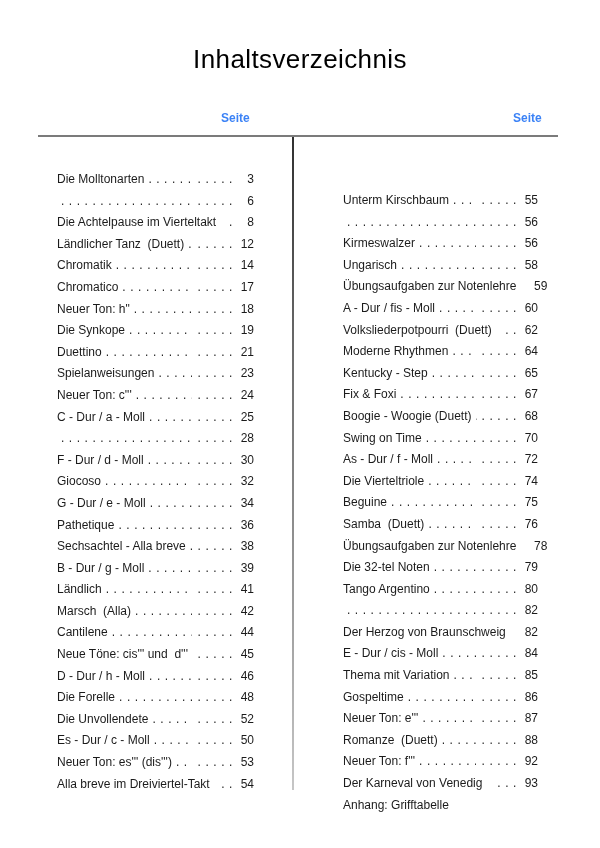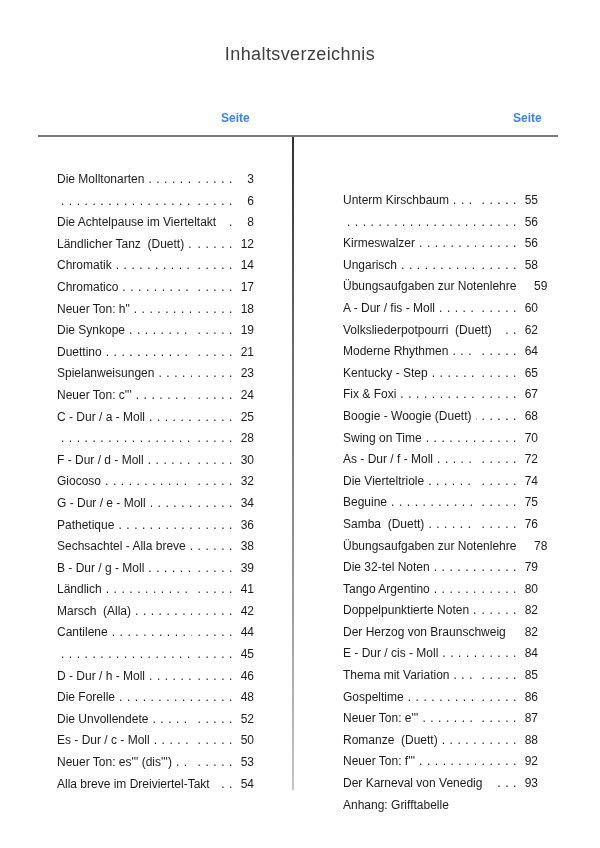--- a/index.html
+++ b/index.html
@@ -3,22 +3,22 @@
 <meta charset="utf-8">
 <style>
   html,body { margin:0; padding:0; background:#ffffff; }
   .sheet {
     position:relative; width:600px; height:848px; background:#ffffff;
     font-family:"Liberation Sans","DejaVu Sans",sans-serif; color:#1c1c1c;
     overflow:hidden;
   }
   .doc-title {
     position:absolute; top:44px; left:0; width:100%;
-    text-align:center; font-size:18px; font-weight:400; letter-spacing:0.4px;
-    color:#404040;
+    text-align:center; font-size:26px; font-weight:400; letter-spacing:0.4px;
+    color:#000000;
   }
   .seite { position:absolute; top:111px; font-size:12px; font-weight:700; color:#3b82f6; }
   .seite-left  { left:221px; }
   .seite-right { left:513px; }
   .hrule {
     position:absolute; left:38px; top:135px; width:520px; height:2px;
     background:#7b7b7b;
   }
   .vrule {
     position:absolute; left:292px; top:137px; width:1.5px; height:653px;
@@ -70,21 +70,21 @@
       <div class="row"><span class="lead">. . . . . . . . . . . . . . . . . . . . . . . . . . . . . . . . . . . . . . . . </span><span class="tail">. . . . .</span><span class="p">28</span></div>
       <div class="row"><span class="t">F - Dur / d - Moll</span><span class="lead">. . . . . . . . . . . . . . . . . . . . . . . . . . . . . . . . . . . . . . . . </span><span class="tail">. . . . .</span><span class="p">30</span></div>
       <div class="row"><span class="t">Giocoso</span><span class="lead">. . . . . . . . . . . . . . . . . . . . . . . . . . . . . . . . . . . . . . . . </span><span class="tail">. . . . .</span><span class="p">32</span></div>
       <div class="row"><span class="t">G - Dur / e - Moll</span><span class="lead">. . . . . . . . . . . . . . . . . . . . . . . . . . . . . . . . . . . . . . . . </span><span class="tail">. . . . .</span><span class="p">34</span></div>
       <div class="row"><span class="t">Pathetique</span><span class="lead">. . . . . . . . . . . . . . . . . . . . . . . . . . . . . . . . . . . . . . . . </span><span class="tail">. . . . .</span><span class="p">36</span></div>
       <div class="row"><span class="t">Sechsachtel - Alla breve</span><span class="lead">. . . . . . . . . . . . . . . . . . . . . . . . . . . . . . . . . . . . . . . . </span><span class="tail">. . . . .</span><span class="p">38</span></div>
       <div class="row"><span class="t">B - Dur / g - Moll</span><span class="lead">. . . . . . . . . . . . . . . . . . . . . . . . . . . . . . . . . . . . . . . . </span><span class="tail">. . . . .</span><span class="p">39</span></div>
       <div class="row"><span class="t">Ländlich</span><span class="lead">. . . . . . . . . . . . . . . . . . . . . . . . . . . . . . . . . . . . . . . . </span><span class="tail">. . . . .</span><span class="p">41</span></div>
       <div class="row"><span class="t">Marsch  (Alla)</span><span class="lead">. . . . . . . . . . . . . . . . . . . . . . . . . . . . . . . . . . . . . . . . </span><span class="tail">. . . . .</span><span class="p">42</span></div>
       <div class="row"><span class="t">Cantilene</span><span class="lead">. . . . . . . . . . . . . . . . . . . . . . . . . . . . . . . . . . . . . . . . </span><span class="tail">. . . . .</span><span class="p">44</span></div>
-      <div class="row"><span class="lead">. . . . . . . . . . . . . . . . . . . . . . . . . . . . . . . . . . . . . . . . </span><span class="tail">. . . . .</span><span class="p">45</span></div>
+      <div class="row"><span class="t">Neue Töne: cis''' und  d'''</span><span class="lead">. . . . . . . . . . . . . . . . . . . . . . . . . . . . . . . . . . . . . . . . </span><span class="tail">. . . . .</span><span class="p">45</span></div>
       <div class="row"><span class="t">D - Dur / h - Moll</span><span class="lead">. . . . . . . . . . . . . . . . . . . . . . . . . . . . . . . . . . . . . . . . </span><span class="tail">. . . . .</span><span class="p">46</span></div>
       <div class="row"><span class="t">Die Forelle</span><span class="lead">. . . . . . . . . . . . . . . . . . . . . . . . . . . . . . . . . . . . . . . . </span><span class="tail">. . . . .</span><span class="p">48</span></div>
       <div class="row"><span class="t">Die Unvollendete</span><span class="lead">. . . . . . . . . . . . . . . . . . . . . . . . . . . . . . . . . . . . . . . . </span><span class="tail">. . . . .</span><span class="p">52</span></div>
       <div class="row"><span class="t">Es - Dur / c - Moll</span><span class="lead">. . . . . . . . . . . . . . . . . . . . . . . . . . . . . . . . . . . . . . . . </span><span class="tail">. . . . .</span><span class="p">50</span></div>
       <div class="row"><span class="t">Neuer Ton: es''' (dis''')</span><span class="lead">. . . . . . . . . . . . . . . . . . . . . . . . . . . . . . . . . . . . . . . . </span><span class="tail">. . . . .</span><span class="p">53</span></div>
       <div class="row"><span class="t">Alla breve im Dreiviertel-Takt</span><span class="lead">. . . . . . . . . . . . . . . . . . . . . . . . . . . . . . . . . . . . . . . . </span><span class="tail">. . . . .</span><span class="p">54</span></div>
     </div>
   <div class="col col-right">
       <div class="row"><span class="t">Unterm Kirschbaum</span><span class="lead">. . . . . . . . . . . . . . . . . . . . . . . . . . . . . . . . . . . . . . . . </span><span class="tail">. . . . .</span><span class="p">55</span></div>
       <div class="row"><span class="lead">. . . . . . . . . . . . . . . . . . . . . . . . . . . . . . . . . . . . . . . . </span><span class="tail">. . . . .</span><span class="p">56</span></div>
@@ -98,21 +98,21 @@
       <div class="row"><span class="t">Fix &amp; Foxi</span><span class="lead">. . . . . . . . . . . . . . . . . . . . . . . . . . . . . . . . . . . . . . . . </span><span class="tail">. . . . .</span><span class="p">67</span></div>
       <div class="row"><span class="t">Boogie - Woogie (Duett)</span><span class="lead">. . . . . . . . . . . . . . . . . . . . . . . . . . . . . . . . . . . . . . . . </span><span class="tail">. . . . .</span><span class="p">68</span></div>
       <div class="row"><span class="t">Swing on Time</span><span class="lead">. . . . . . . . . . . . . . . . . . . . . . . . . . . . . . . . . . . . . . . . </span><span class="tail">. . . . .</span><span class="p">70</span></div>
       <div class="row"><span class="t">As - Dur / f - Moll</span><span class="lead">. . . . . . . . . . . . . . . . . . . . . . . . . . . . . . . . . . . . . . . . </span><span class="tail">. . . . .</span><span class="p">72</span></div>
       <div class="row"><span class="t">Die Vierteltriole</span><span class="lead">. . . . . . . . . . . . . . . . . . . . . . . . . . . . . . . . . . . . . . . . </span><span class="tail">. . . . .</span><span class="p">74</span></div>
       <div class="row"><span class="t">Beguine</span><span class="lead">. . . . . . . . . . . . . . . . . . . . . . . . . . . . . . . . . . . . . . . . </span><span class="tail">. . . . .</span><span class="p">75</span></div>
       <div class="row"><span class="t">Samba  (Duett)</span><span class="lead">. . . . . . . . . . . . . . . . . . . . . . . . . . . . . . . . . . . . . . . . </span><span class="tail">. . . . .</span><span class="p">76</span></div>
       <div class="row"><span class="t">Übungsaufgaben zur Notenlehre</span><span class="lead">. . . . . . . . . . . . . . . . . . . . . . . . . . . . . . . . . . . . . . . . </span><span class="tail">. . . . .</span><span class="p">78</span></div>
       <div class="row"><span class="t">Die 32-tel Noten</span><span class="lead">. . . . . . . . . . . . . . . . . . . . . . . . . . . . . . . . . . . . . . . . </span><span class="tail">. . . . .</span><span class="p">79</span></div>
       <div class="row"><span class="t">Tango Argentino</span><span class="lead">. . . . . . . . . . . . . . . . . . . . . . . . . . . . . . . . . . . . . . . . </span><span class="tail">. . . . .</span><span class="p">80</span></div>
-      <div class="row"><span class="t">Doppelpunktierte Noten</span><span class="lead">. . . . . . . . . . . . . . . . . . . . . . . . . . . . . . . . . . . . . . . . </span><span class="tail">. . . . .</span><span class="p">82</span></div>
+      <div class="row"><span class="lead">. . . . . . . . . . . . . . . . . . . . . . . . . . . . . . . . . . . . . . . . </span><span class="tail">. . . . .</span><span class="p">82</span></div>
       <div class="row"><span class="t">Der Herzog von Braunschweig</span><span class="lead">. . . . . . . . . . . . . . . . . . . . . . . . . . . . . . . . . . . . . . . . </span><span class="tail">. . . . .</span><span class="p">82</span></div>
       <div class="row"><span class="t">E - Dur / cis - Moll</span><span class="lead">. . . . . . . . . . . . . . . . . . . . . . . . . . . . . . . . . . . . . . . . </span><span class="tail">. . . . .</span><span class="p">84</span></div>
       <div class="row"><span class="t">Thema mit Variation</span><span class="lead">. . . . . . . . . . . . . . . . . . . . . . . . . . . . . . . . . . . . . . . . </span><span class="tail">. . . . .</span><span class="p">85</span></div>
       <div class="row"><span class="t">Gospeltime</span><span class="lead">. . . . . . . . . . . . . . . . . . . . . . . . . . . . . . . . . . . . . . . . </span><span class="tail">. . . . .</span><span class="p">86</span></div>
       <div class="row"><span class="t">Neuer Ton: e'''</span><span class="lead">. . . . . . . . . . . . . . . . . . . . . . . . . . . . . . . . . . . . . . . . </span><span class="tail">. . . . .</span><span class="p">87</span></div>
       <div class="row"><span class="t">Romanze  (Duett)</span><span class="lead">. . . . . . . . . . . . . . . . . . . . . . . . . . . . . . . . . . . . . . . . </span><span class="tail">. . . . .</span><span class="p">88</span></div>
       <div class="row"><span class="t">Neuer Ton: f'''</span><span class="lead">. . . . . . . . . . . . . . . . . . . . . . . . . . . . . . . . . . . . . . . . </span><span class="tail">. . . . .</span><span class="p">92</span></div>
       <div class="row"><span class="t">Der Karneval von Venedig</span><span class="lead">. . . . . . . . . . . . . . . . . . . . . . . . . . . . . . . . . . . . . . . . </span><span class="tail">. . . . .</span><span class="p">93</span></div>
       <div class="row"><span class="t">Anhang: Grifftabelle</span></div>
     </div>

